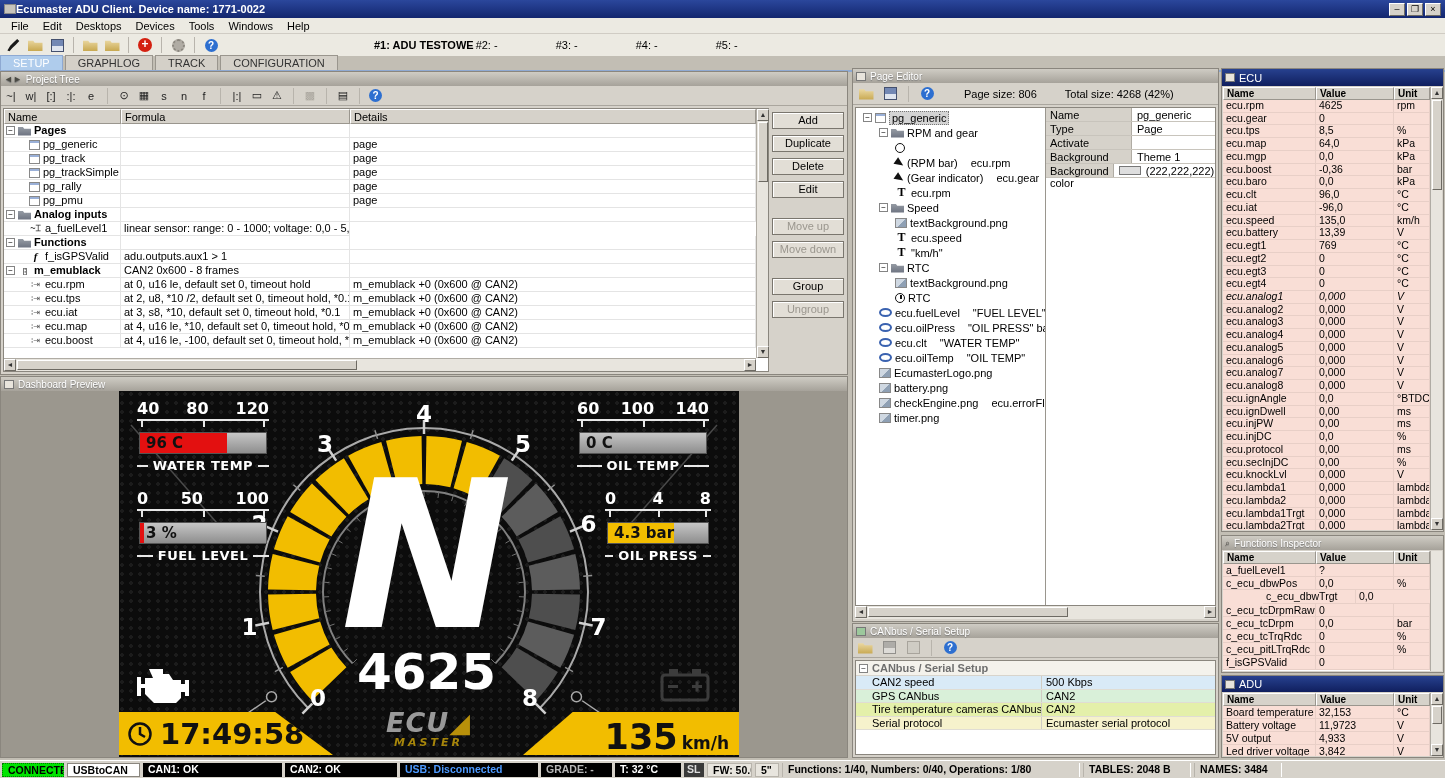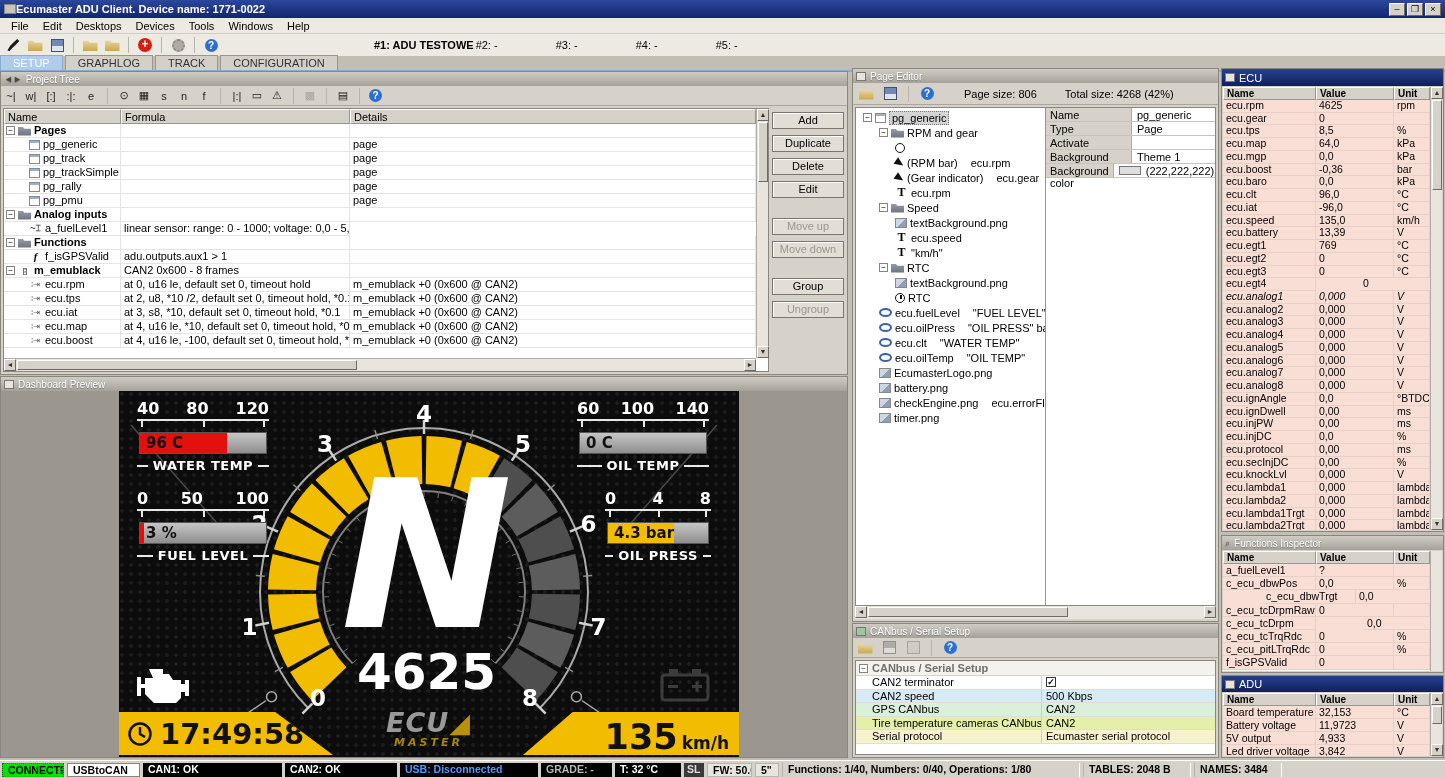--- a/index.html
+++ b/index.html
@@ -818,26 +818,20 @@
     <span class="tbi">
         <span class="ic-help">?</span>
       </span>
   </div>
   <div id="cb-body">
     <div id="cb-sect">
       <span class="expbox">−</span>
       <span>CANbus / Serial Setup</span>
     </div>
     <div id="cb-rows">
-        <div class="cbrow" style="background: rgb(255, 255, 255);">
-          <div class="cn">CAN2 terminator</div>
-          <div class="cv">
-            <span class="cbx">✓</span>
-          </div>
-        </div>
         <div class="cbrow" style="background: rgb(217, 234, 247);">
           <div class="cn">CAN2 speed</div>
           <div class="cv">
             <span>500 Kbps</span>
           </div>
         </div>
         <div class="cbrow" style="background: rgb(217, 240, 217);">
           <div class="cn">GPS CANbus</div>
           <div class="cv">
             <span>CAN2</span>
@@ -934,21 +928,21 @@
         <div class="rtrow" style="height: 12.74px; line-height: 11.74px;">
           <div>ecu.egt2</div>
           <div>0</div>
           <div>°C</div>
         </div>
         <div class="rtrow" style="height: 12.74px; line-height: 11.74px;">
           <div>ecu.egt3</div>
           <div>0</div>
           <div>°C</div>
         </div>
-        <div class="rtrow" style="height: 12.74px; line-height: 11.74px; gap: 44px;">
+        <div class="rtrow" style="height: 12.74px; line-height: 11.74px;">
           <div>ecu.egt4</div>
           <div>0</div>
           <div>°C</div>
         </div>
         <div class="rtrow" style="height: 12.74px; line-height: 11.74px; font-style: italic;">
           <div>ecu.analog1</div>
           <div>0,000</div>
           <div>V</div>
         </div>
         <div class="rtrow" style="height: 12.74px; line-height: 11.74px;">
@@ -1075,21 +1069,21 @@
         <div class="rtrow" style="height: 13.2px; line-height: 12.2px; padding-left: 40px;">
           <div>c_ecu_dbwTrgt</div>
           <div>0,0</div>
           <div>%</div>
         </div>
         <div class="rtrow" style="height: 13.2px; line-height: 12.2px;">
           <div>c_ecu_tcDrpmRaw</div>
           <div>0</div>
           <div></div>
         </div>
-        <div class="rtrow" style="height: 13.2px; line-height: 12.2px; gap: 48px;">
+        <div class="rtrow" style="height: 13.2px; line-height: 12.2px;">
           <div>c_ecu_tcDrpm</div>
           <div>0,0</div>
           <div>bar</div>
         </div>
         <div class="rtrow" style="height: 13.2px; line-height: 12.2px;">
           <div>c_ecu_tcTrqRdc</div>
           <div>0</div>
           <div>%</div>
         </div>
         <div class="rtrow" style="height: 13.2px; line-height: 12.2px;">

